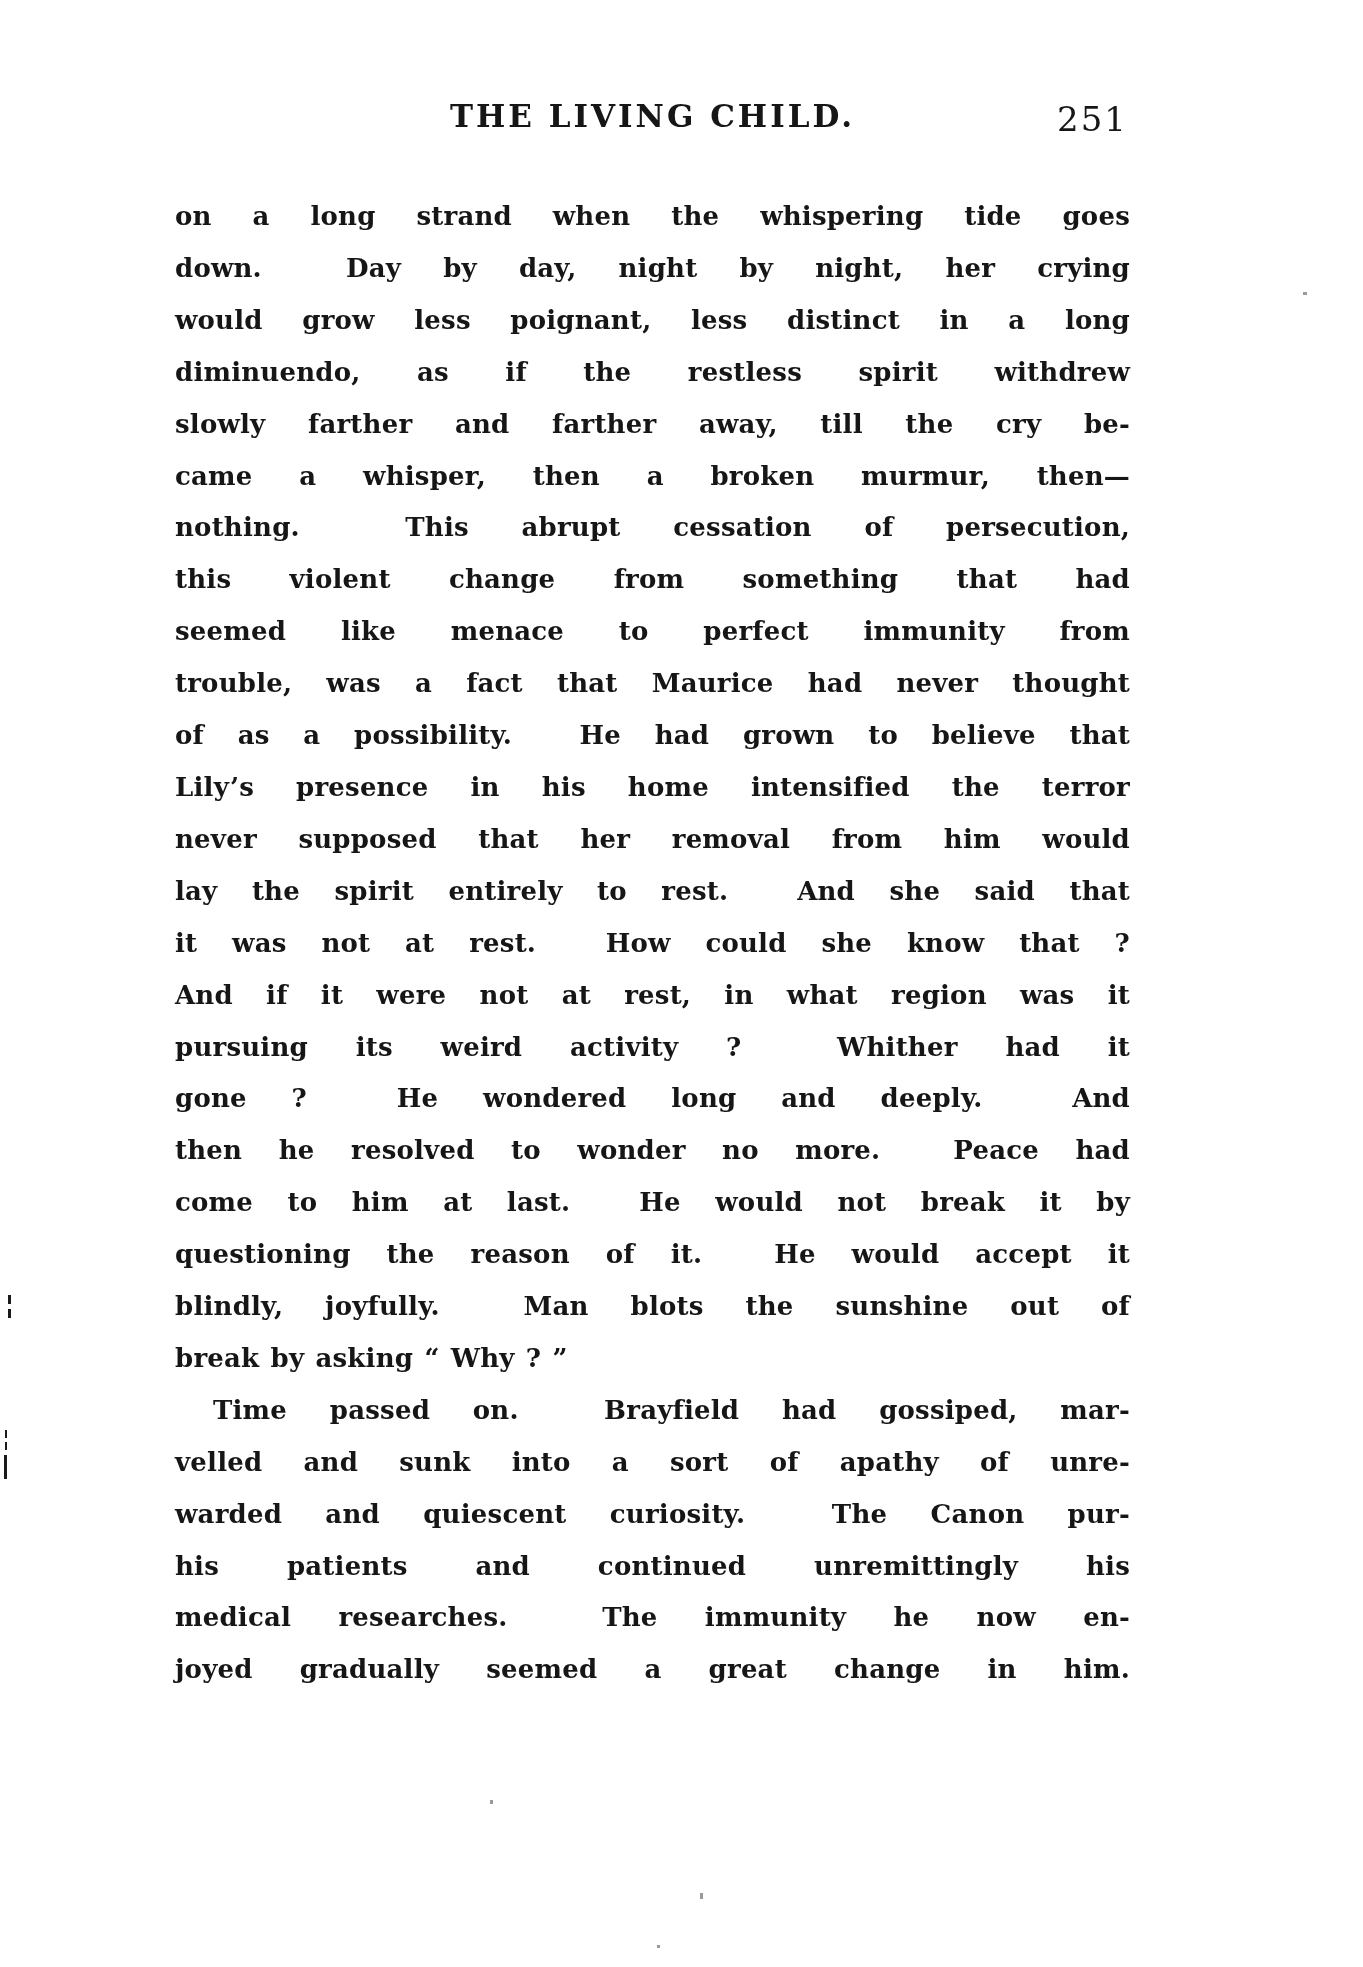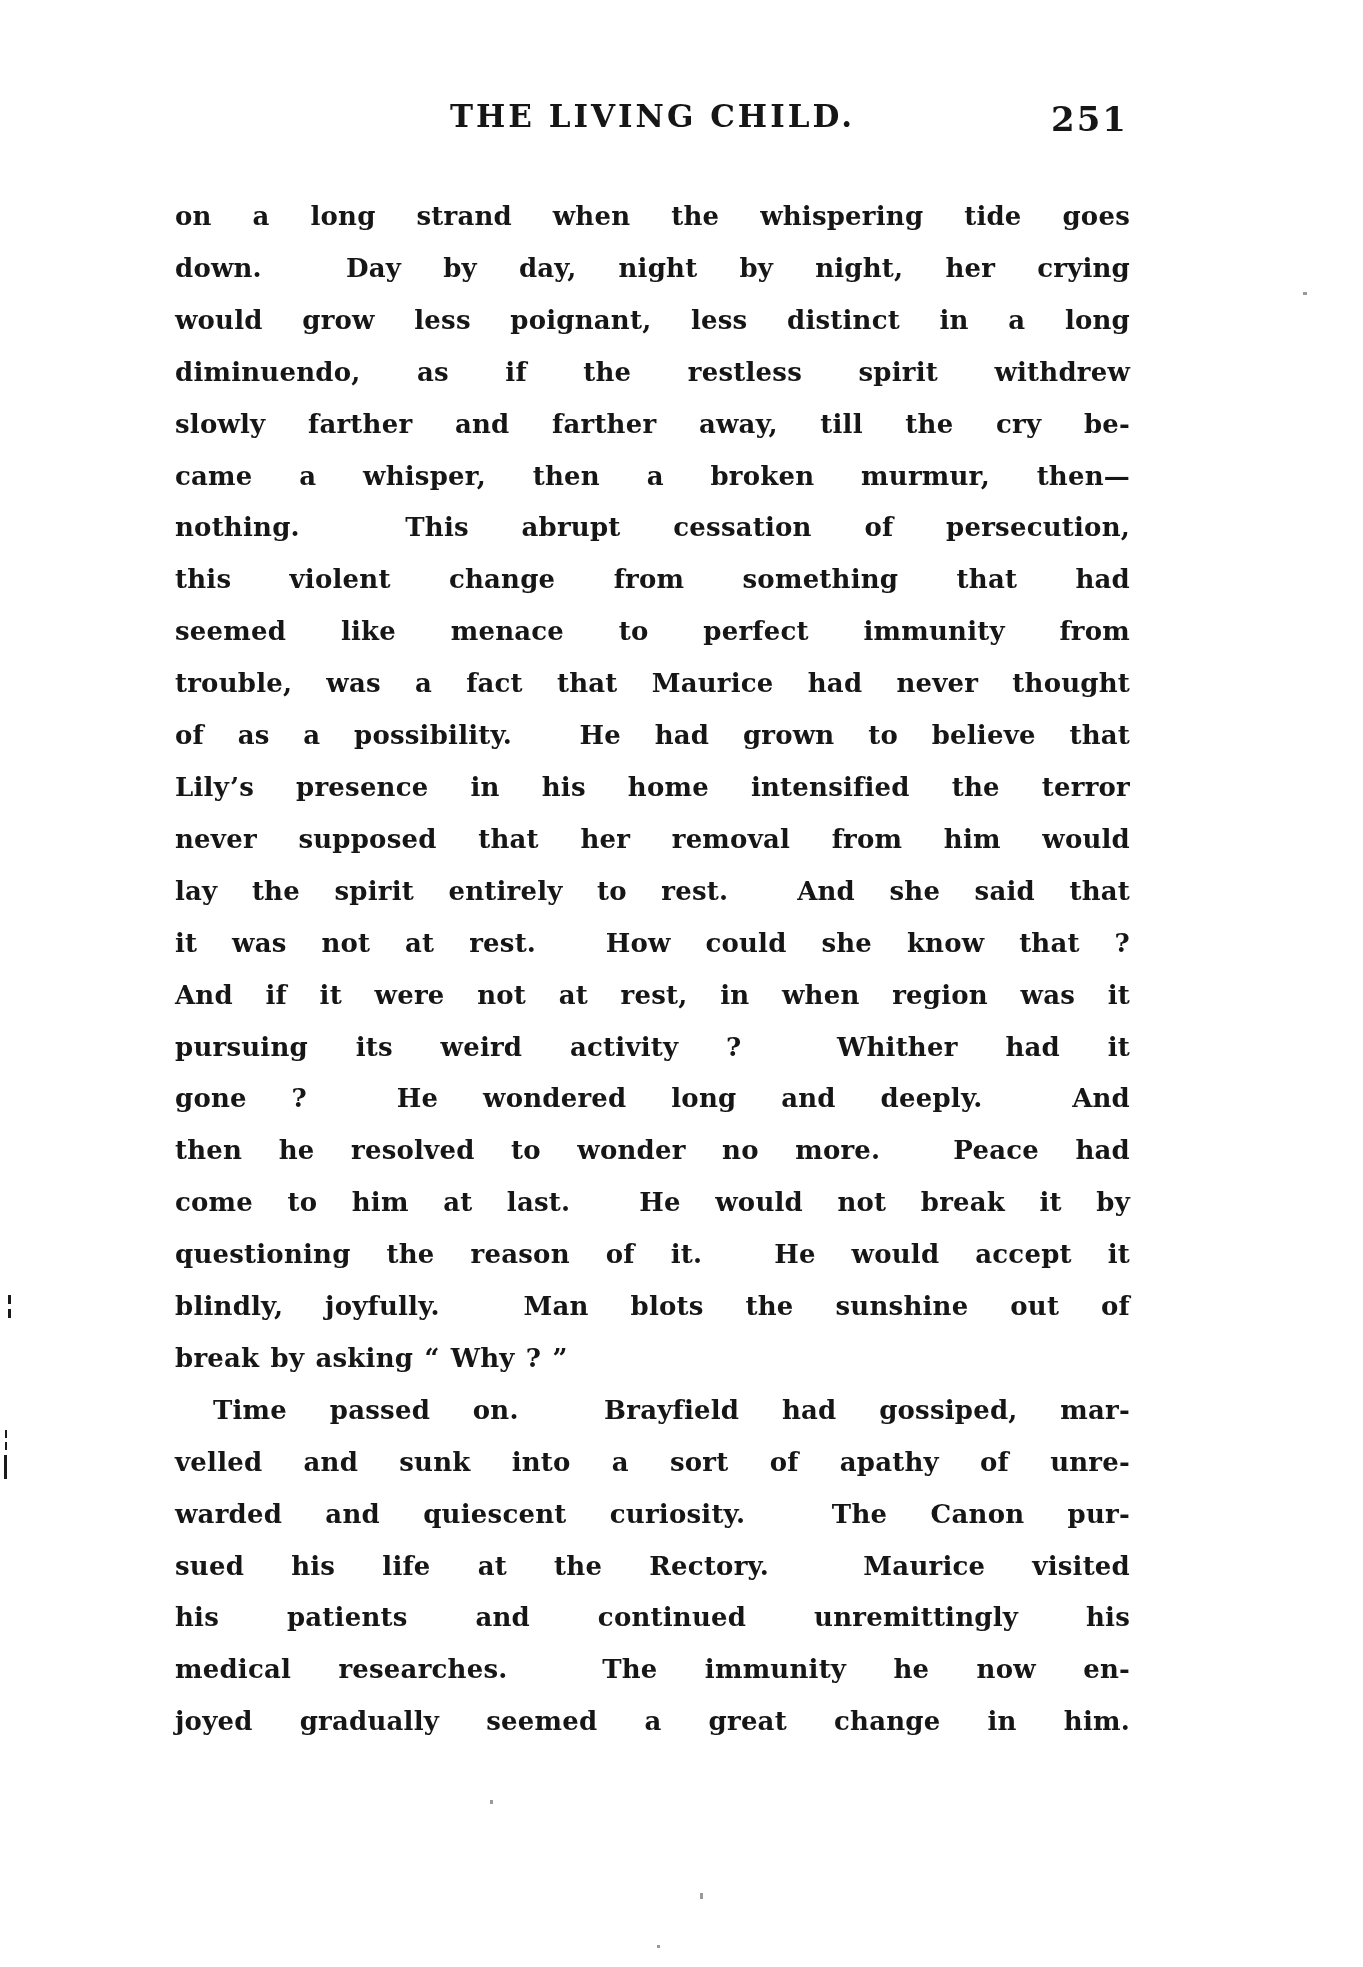--- a/index.html
+++ b/index.html
@@ -30,21 +30,21 @@
     font-weight: bold;
     letter-spacing: 3px;
     line-height: 44px;
     white-space: nowrap;
   }
   .page-num {
     position: absolute;
     right: 2px;
     top: 3px;
     font-size: 34px;
-    font-weight: bold;
+    font-weight: normal;
     letter-spacing: 2px;
     line-height: 44px;
     text-align: center;
   }
   .body-text {
     position: absolute;
     left: 175px;
     top: 191px;
     width: 955px;
     font-size: 26px;
@@ -91,32 +91,31 @@
       <div class="line">came a whisper, then a broken murmur, then—</div>
       <div class="line">nothing.&nbsp; This abrupt cessation of persecution,</div>
       <div class="line">this violent change from something that had</div>
       <div class="line">seemed like menace to perfect immunity from</div>
       <div class="line">trouble, was a fact that Maurice had never thought</div>
       <div class="line">of as a possibility.&nbsp; He had grown to believe that</div>
       <div class="line">Lily’s presence in his home intensified the terror</div>
       <div class="line">never supposed that her removal from him would</div>
       <div class="line">lay the spirit entirely to rest.&nbsp; And she said that</div>
       <div class="line">it was not at rest.&nbsp; How could she know that ?</div>
-      <div class="line">And if it were not at rest, in when region was it</div>
+      <div class="line">And if it were not at rest, in what region was it</div>
       <div class="line">pursuing its weird activity ?&nbsp; Whither had it</div>
       <div class="line">gone ?&nbsp; He wondered long and deeply.&nbsp; And</div>
       <div class="line">then he resolved to wonder no more.&nbsp; Peace had</div>
       <div class="line">come to him at last.&nbsp; He would not break it by</div>
       <div class="line">questioning the reason of it.&nbsp; He would accept it</div>
       <div class="line">blindly, joyfully.&nbsp; Man blots the sunshine out of</div>
       <div class="line noj">break by asking “ Why ? ”</div>
       <div class="line indent">Time passed on.&nbsp; Brayfield had gossiped, mar-</div>
       <div class="line">velled and sunk into a sort of apathy of unre-</div>
       <div class="line">warded and quiescent curiosity.&nbsp; The Canon pur-</div>
-      <div class="line">sued his life at the Rectory.&nbsp; Maurice visited</div>
       <div class="line">his patients and continued unremittingly his</div>
       <div class="line">medical researches.&nbsp; The immunity he now en-</div>
       <div class="line">joyed gradually seemed a great change in him.</div>
     </div>
 
   <div class="speck" style="left:8px;  top:1295px; width:3px; height:9px;"></div>
   <div class="speck" style="left:8px;  top:1309px; width:3px; height:9px;"></div>
   <div class="speck" style="left:5px;  top:1430px; width:2px; height:8px;"></div>
   <div class="speck" style="left:5px;  top:1442px; width:2px; height:8px;"></div>
   <div class="speck" style="left:4px;  top:1455px; width:3px; height:24px;"></div>

